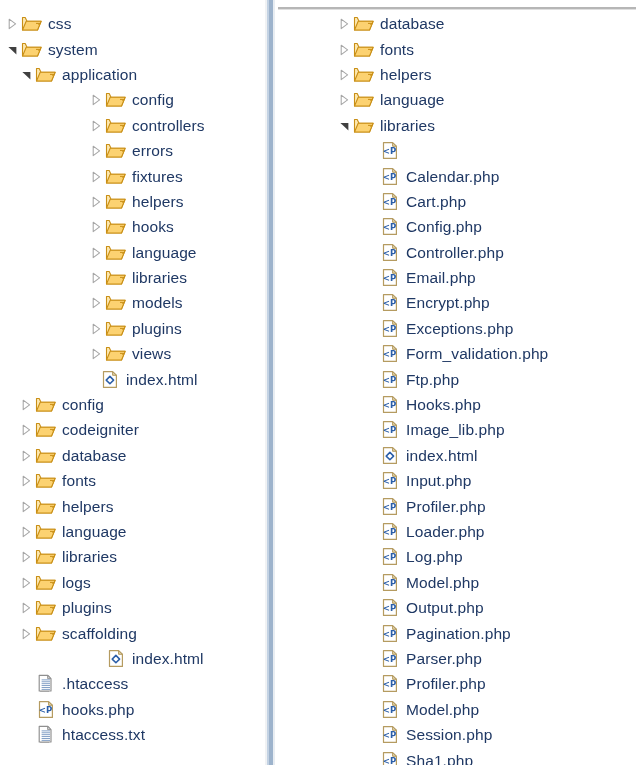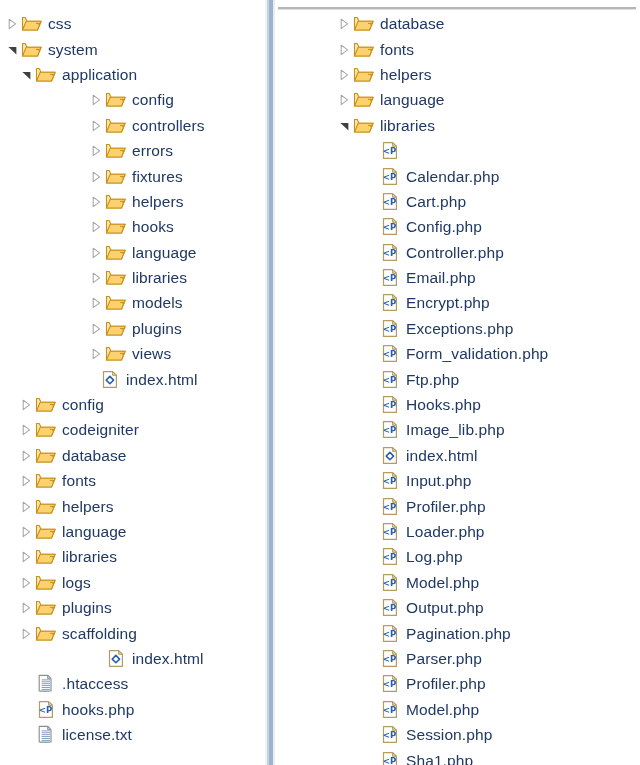--- a/index.html
+++ b/index.html
@@ -526,21 +526,21 @@
               <path d="M4.2 1.4 L12.6 1.4 L16.0 4.6 L16.0 17.0 L4.2 17.0 Z" fill="#ffffff" stroke="#8f8f8f" stroke-width="1.15" stroke-linejoin="round"></path>
               <path d="M12.6 1.4 L12.6 4.6 L16.0 4.6 Z" fill="#d6d6d6" stroke="#8f8f8f" stroke-width="0.9"></path>
               <rect x="6.6" y="5.4" width="8.4" height="0.95" fill="#7e9cc4"></rect>
               <rect x="6.6" y="7.300000000000001" width="8.4" height="0.95" fill="#7e9cc4"></rect>
               <rect x="6.6" y="9.2" width="8.4" height="0.95" fill="#7e9cc4"></rect>
               <rect x="6.6" y="11.1" width="8.4" height="0.95" fill="#7e9cc4"></rect>
               <rect x="6.6" y="13" width="8.4" height="0.95" fill="#7e9cc4"></rect>
               <rect x="6.6" y="14.9" width="8.4" height="0.95" fill="#7e9cc4"></rect>
             </svg>
           </span>
-          <span class="label">license.txt</span>
+          <span class="label">htaccess.txt</span>
         </li>
       </ul>
   </div>
 
   <div class="divider">
     <div class="edge-light"></div>
     <div class="edge-main"></div>
     <div class="edge-hi"></div>
     <div class="edge-sh"></div>
   </div>

